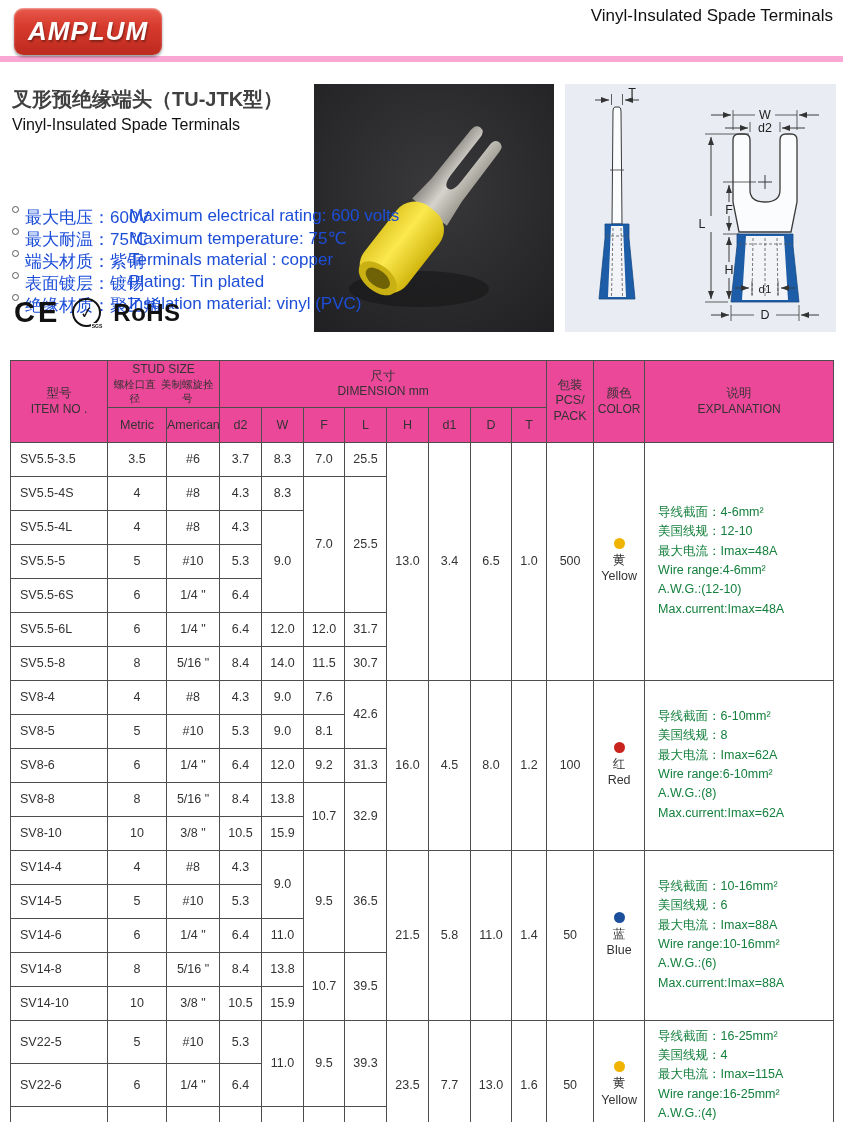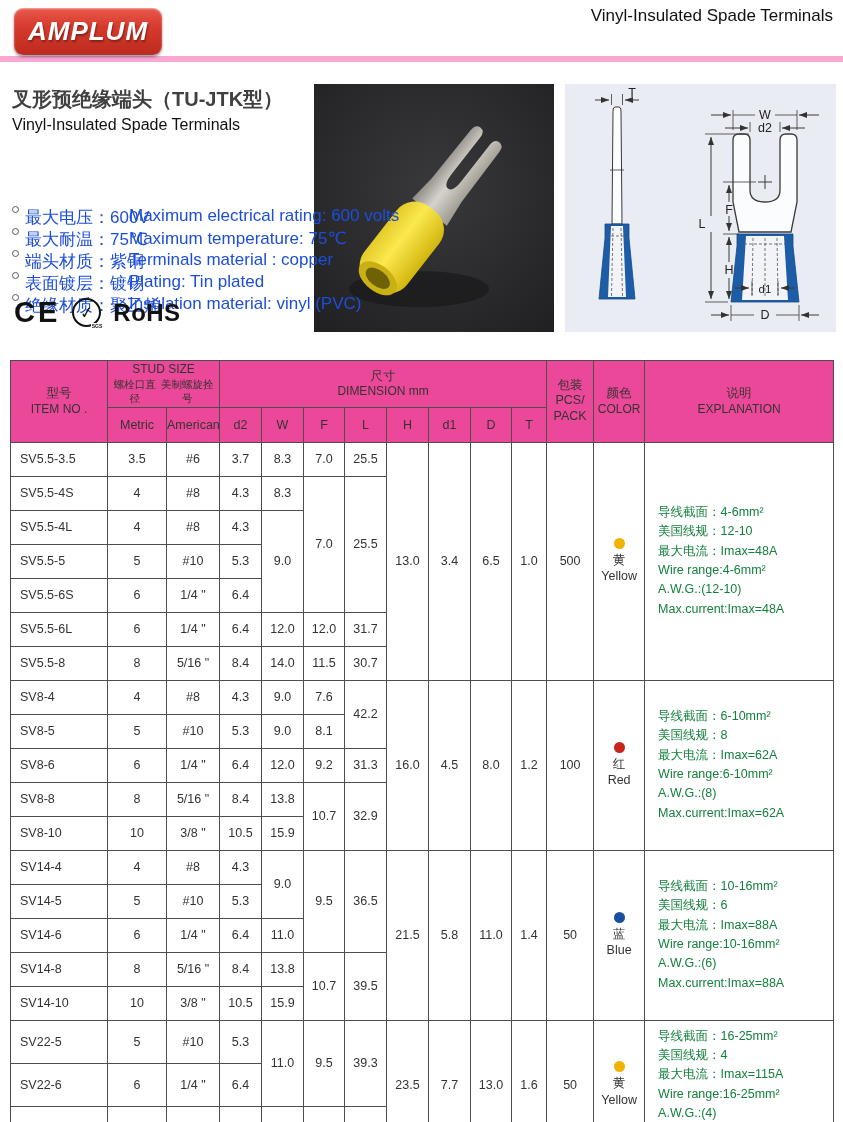--- a/index.html
+++ b/index.html
@@ -362,21 +362,21 @@
           <td>11.5</td>
           <td>30.7</td>
         </tr>
         <tr>
           <td class="item-cell">SV8-4</td>
           <td>4</td>
           <td>#8</td>
           <td>4.3</td>
           <td>9.0</td>
           <td>7.6</td>
-          <td rowspan="2">42.2</td>
+          <td rowspan="2">42.6</td>
           <td rowspan="5">16.0</td>
           <td rowspan="5">4.5</td>
           <td rowspan="5">8.0</td>
           <td rowspan="5">1.2</td>
           <td rowspan="5">100</td>
           <td rowspan="5" class="color-cell">
             <span class="dot" style="background: rgb(200, 35, 28);"></span>
             <div>红</div>
             <div>Red</div>
           </td>

